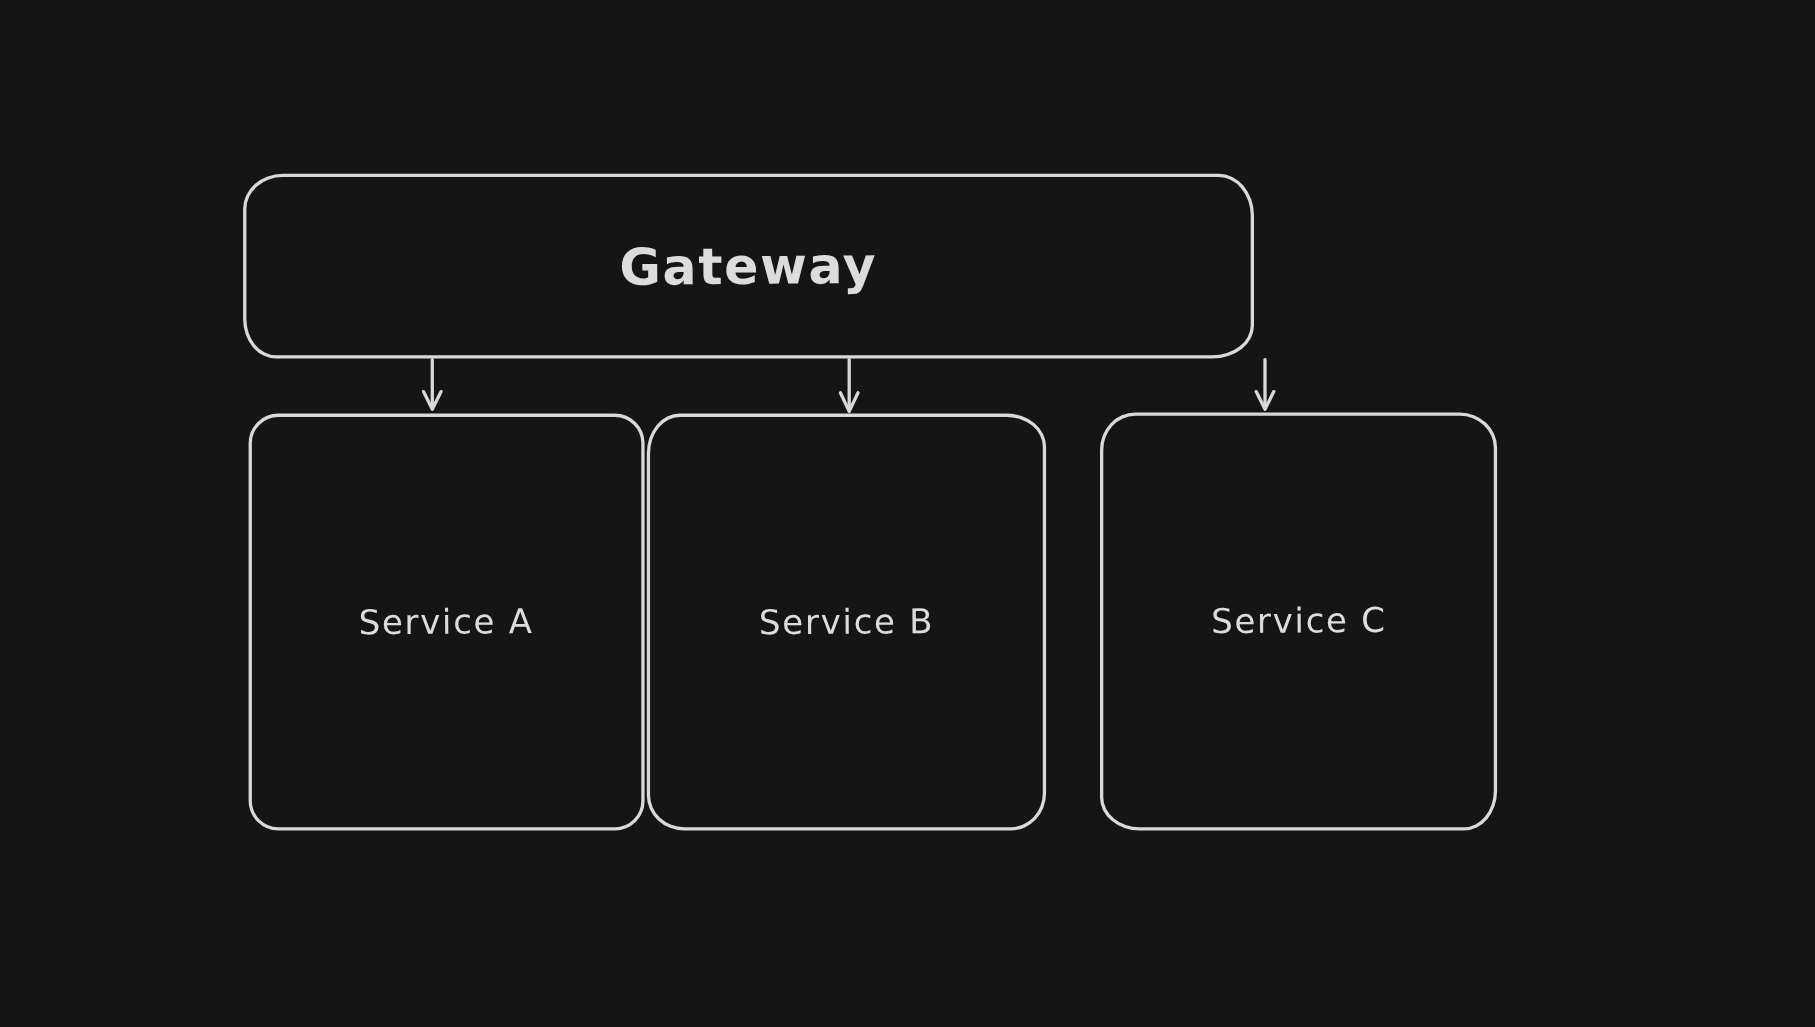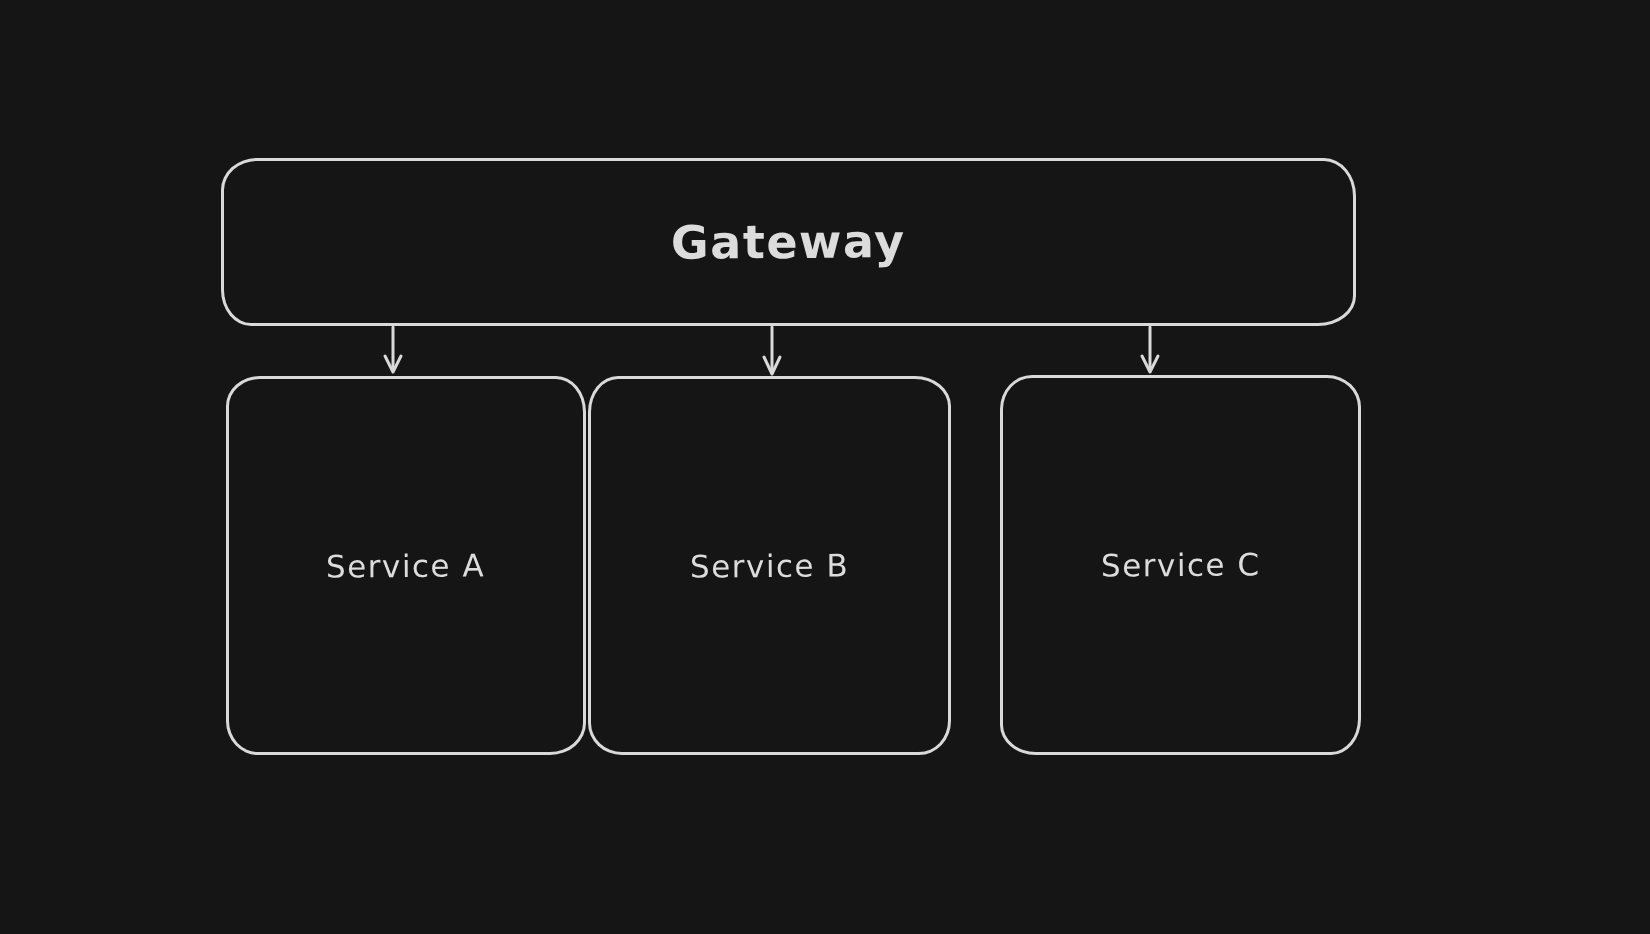--- a/index.html
+++ b/index.html
@@ -21,21 +21,21 @@
     border: 3px solid #d9d9d9;
     background: transparent;
     display: flex;
     align-items: center;
     justify-content: center;
     color: #dcdcdc;
   }
   
   .node-gateway {
     left: 221px; top: 158px;
-    width: 1135px; height: 168px;
+    width: 919px; height: 168px;
     border-radius: 36px 32px 38px 30px / 32px 38px 30px 36px;
   }
   .node-service-a {
     left: 226px; top: 376px;
     width: 360px; height: 379px;
     border-radius: 34px 30px 36px 32px / 30px 36px 32px 34px;
   }
   .node-service-b {
     left: 588px; top: 376px;
     width: 363px; height: 379px;
@@ -89,21 +89,21 @@
   </svg>
   <svg class="edge edge-b" width="28" height="50" viewBox="0 0 28 50">
     <line x1="14" y1="1" x2="14" y2="46" style="stroke: rgb(217, 217, 217);"></line>
     <path d="M6 31 L14 48 L22 31" style="stroke: rgb(217, 217, 217);"></path>
   </svg>
   <svg class="edge edge-c" width="28" height="50" viewBox="0 0 28 50">
     <line x1="14" y1="1" x2="14" y2="44" style="stroke: rgb(217, 217, 217);"></line>
     <path d="M6 30 L14 46 L22 30" style="stroke: rgb(217, 217, 217);"></path>
   </svg>
 
-  <div class="node node-service-a" style="border-color: rgb(217, 217, 217); color: rgb(220, 220, 220);">
+  <div class="node node-service-a" style="border-color: rgb(217, 217, 217); color: rgb(220, 220, 220); border-radius: 27px;">
     <span class="node-label label-md">Service A</span>
   </div>
 
   <div class="node node-service-b" style="border-color: rgb(217, 217, 217); color: rgb(220, 220, 220);">
     <span class="node-label label-md">Service B</span>
   </div>
 
   <div class="node node-service-c" style="border-color: rgb(217, 217, 217); color: rgb(220, 220, 220); text-align: center;">
     <span class="node-label label-md">Service C</span>
   </div>

